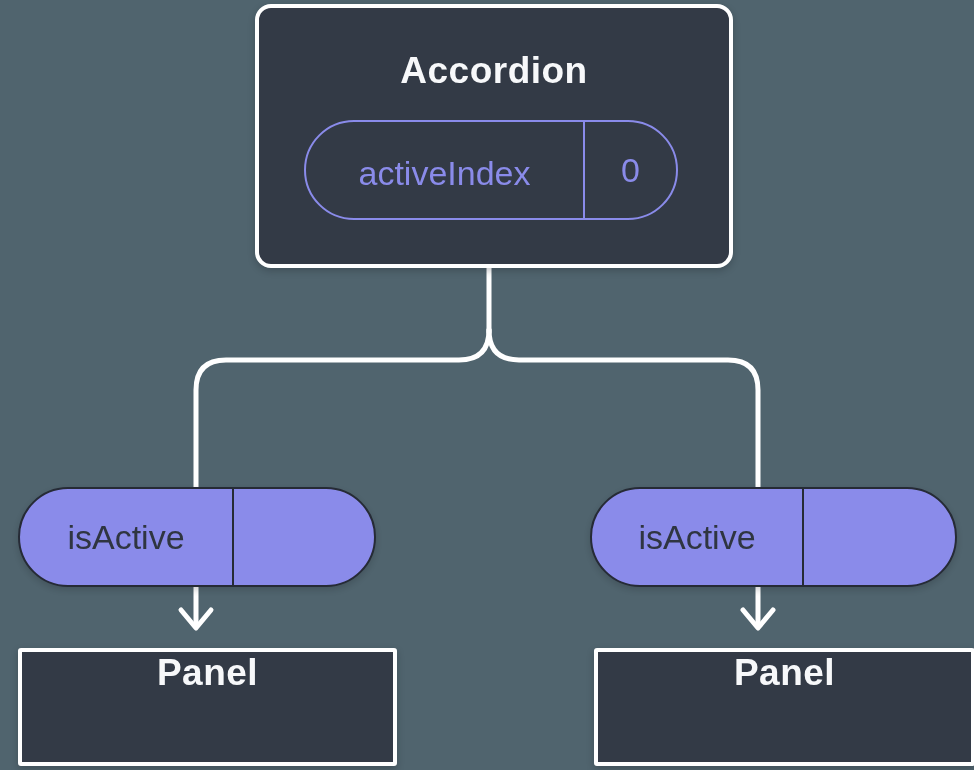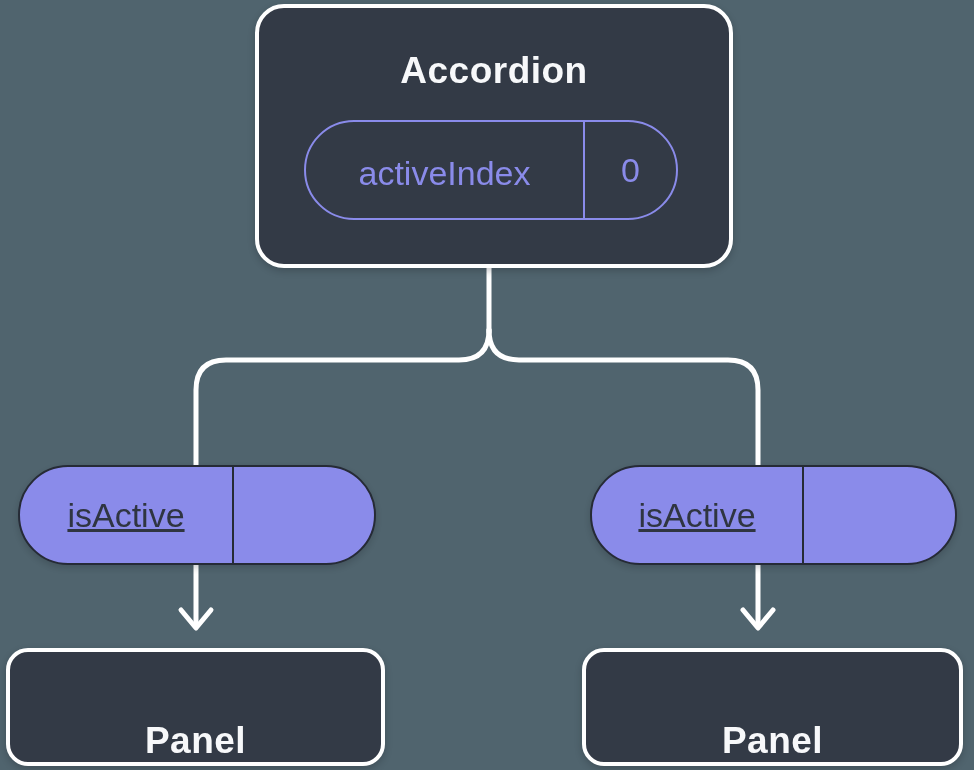--- a/index.html
+++ b/index.html
@@ -34,21 +34,21 @@
     fill: none;
     stroke: var(--connector);
     stroke-width: 5;
     stroke-linecap: round;
     stroke-linejoin: round;
   }
   .node {
     position: absolute;
     background: var(--node-bg);
     border: 4px solid var(--node-border);
-    border-radius: 29px;
+    border-radius: 16px;
     box-shadow: 0 3px 7px rgba(20, 24, 32, 0.25);
     z-index: 2;
   }
   .node-root {
     left: 255px; top: 4px;
     width: 478px; height: 264px;
   }
   .node-title {
     margin-top: 42px;
     text-align: center;
@@ -79,45 +79,45 @@
     left: 45px; top: 112px;        
     width: 374px;
     border: 2px solid var(--accent);
     color: var(--accent);
     background: transparent;
   }
   .pill-outline .sec-name { width: 277px; margin-top: 7px; }
   .pill-outline .sec-value { flex: 1; }
   .pill-outline .divider { border-color: var(--accent); }
   .pill-filled {
-    top: 465px;
+    top: 487px;
     background: var(--accent);
     border: 2px solid var(--pill-border);
     color: var(--pill-text);
     box-shadow: 0 3px 6px rgba(20, 24, 32, 0.2);
-    text-decoration: underline;
   }
   .pill-filled .divider { border-color: var(--pill-border); }
   .pill-left { left: 18px; width: 358px; }
   .pill-left .sec-name { width: 212px; }
   .pill-left .sec-value { flex: 1; }
   .pill-right { left: 590px; width: 367px; }
   .pill-right .sec-name { width: 210px; }
   .pill-right .sec-value { flex: 1; }
   .node-panel {
     top: 648px;
     width: 379px; height: 118px;
-    border-radius: 22px;
+    border-radius: 3px;
     display: flex;
-    align-items: flex-end;
+    align-items: flex-start;
     justify-content: center;
     color: var(--node-text);
     font-size: 37px;
     font-weight: 600;
     letter-spacing: 0.5px;
+    margin-left: 12px;
   }
   .panel-left { left: 6px; }
   .panel-right { left: 582px; width: 381px; }
 </style>
 </head>
 <body>
 
 <div class="canvas">
 
   <svg class="connector-svg" viewBox="0 0 974 770" xmlns="http://www.w3.org/2000/svg">

